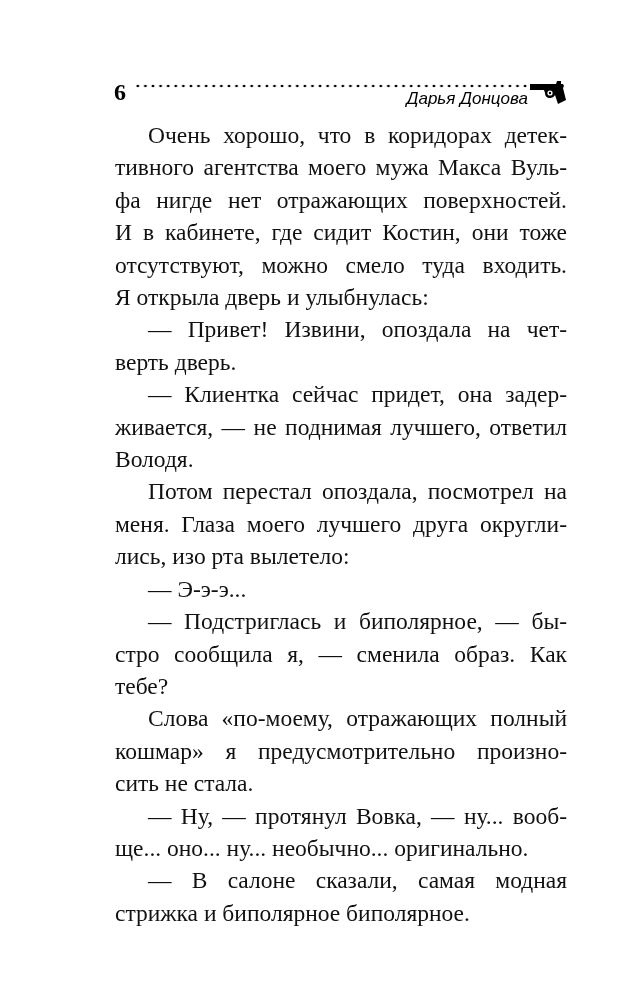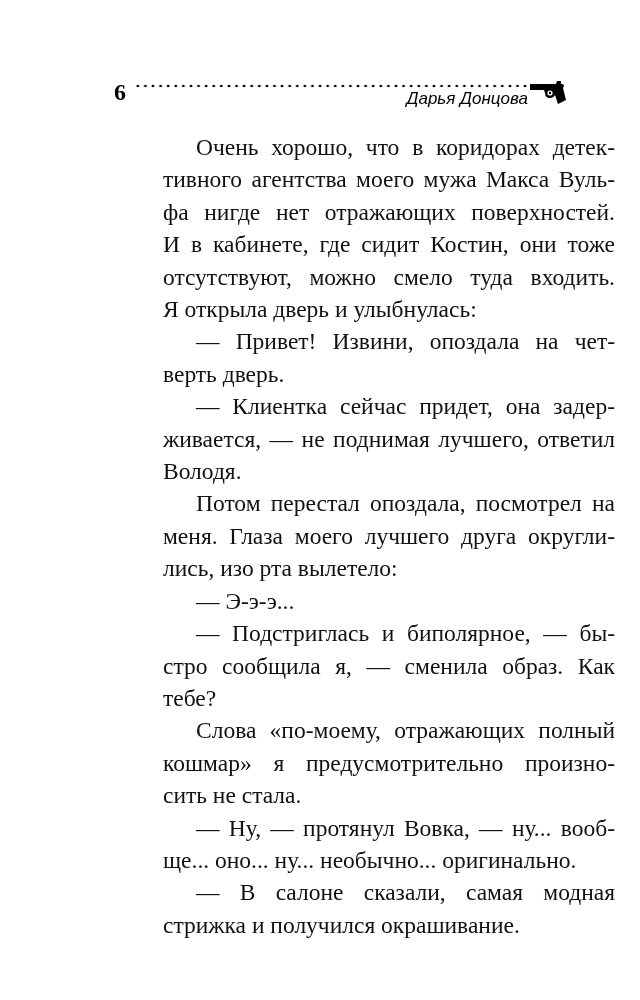--- a/index.html
+++ b/index.html
@@ -4,22 +4,22 @@
 <style>
   html, body { margin: 0; padding: 0; background: #ffffff; }
   body { width: 640px; height: 1000px; position: relative; overflow: hidden; }
   .header { position: absolute; left: 114px; top: 78px; width: 456px; height: 36px; }
   .page-num { position: absolute; left: 0; top: 0; font-family: "Liberation Serif", serif; font-weight: bold; font-size: 24px; line-height: 28px; color: #000; }
   .dots { position: absolute; left: 20px; top: 6px; width: 418px; height: 4px;
           background-image: radial-gradient(circle, #000 1.3px, transparent 1.6px);
           background-size: 7.6px 4px; background-repeat: repeat-x; }
   .author { position: absolute; right: 42px; top: 10px; font-family: Liberation Sans, sans-serif; font-style: italic; font-size: 17px; color: #000; line-height: 22px; }
   .gun { position: absolute; right: 0; top: 0; width: 40px; height: 28px; }
-  .text { position: absolute; left: 115px; top: 131px; width: 452px;
-          font-family: "Liberation Serif", serif; font-size: 23.5px; line-height: 32.4px; color: #111; margin-left: 48px; }
+  .text { position: absolute; left: 115px; top: 119px; width: 452px;
+          font-family: "Liberation Serif", serif; font-size: 23.5px; line-height: 32.4px; color: #111; }
   .line { display: block; text-align: justify; text-align-last: justify; white-space: nowrap; }
   .line.last { text-align-last: left; }
   .indent { padding-left: 33px; }
 </style>
 </head>
 <body>
 
 <div class="header">
   <span class="page-num">6</span>
   <div class="dots"></div>
@@ -49,14 +49,14 @@
     <span class="line last indent">— Э-э-э...</span>
     <span class="line indent">— Подстриглась и биполярное, — бы-</span>
     <span class="line">стро сообщила я, — сменила образ. Как</span>
     <span class="line last">тебе?</span>
     <span class="line indent">Слова «по-моему, отражающих полный</span>
     <span class="line">кошмар» я предусмотрительно произно-</span>
     <span class="line last">сить не стала.</span>
     <span class="line indent">— Ну, — протянул Вовка, — ну... вооб-</span>
     <span class="line last">ще... оно... ну... необычно... оригинально.</span>
     <span class="line indent">— В салоне сказали, самая модная</span>
-    <span class="line last">стрижка и получился окрашивание.</span>
+    <span class="line last">стрижка и биполярное биполярное.</span>
   </div>
 
 </body></html>

